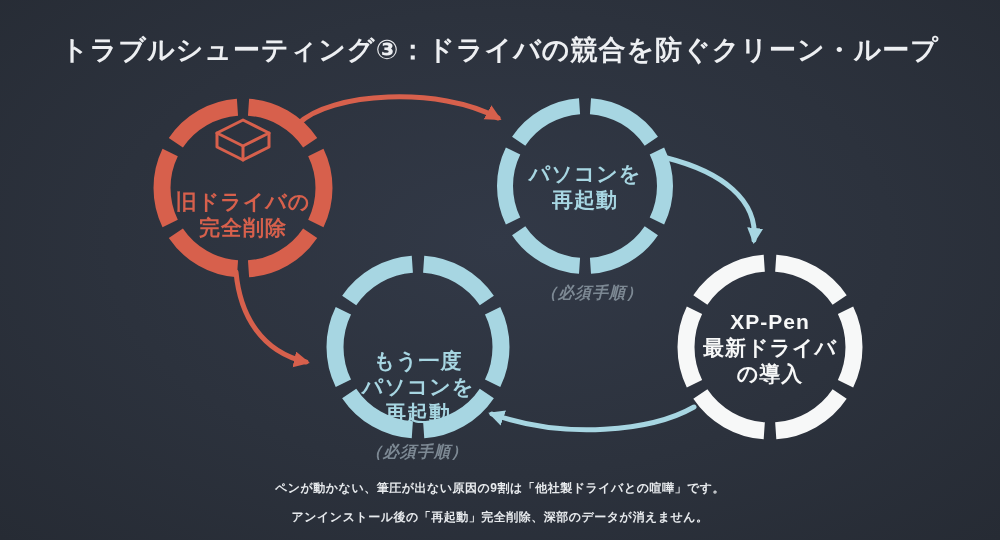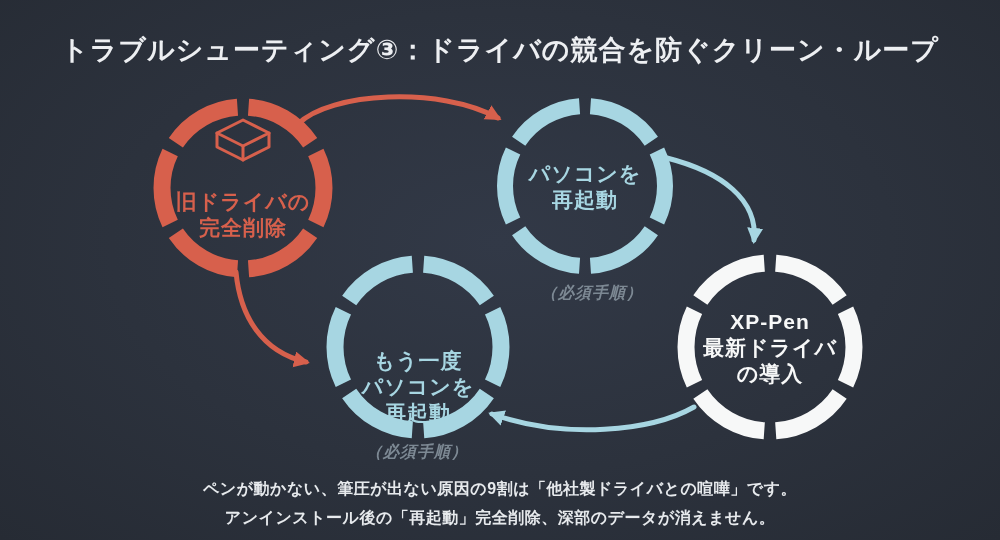--- a/index.html
+++ b/index.html
@@ -27,21 +27,21 @@
   .c-blue{color:#a7d6e2;}
   .c-white{color:#f7f8f8;}
   .note{
     position:absolute;transform:translate(-50%,-50%);
     font-size:16px;font-weight:600;letter-spacing:1px;color:#7d8994;
     white-space:nowrap;
     font-style:italic;
   }
   .footer{
     position:absolute;left:0;right:0;top:474px;
-    text-align:center;font-size:16px;font-weight:bold;line-height:29px;
+    text-align:center;font-size:12px;font-weight:bold;line-height:29px;
     color:#e7eaed;letter-spacing:0.5px;
   }
 </style>
 </head>
 <body>
 
 <div class="stage">
 
   <h1 class="title">トラブルシューティング③：ドライバの競合を防ぐクリーン・ループ</h1>
 

